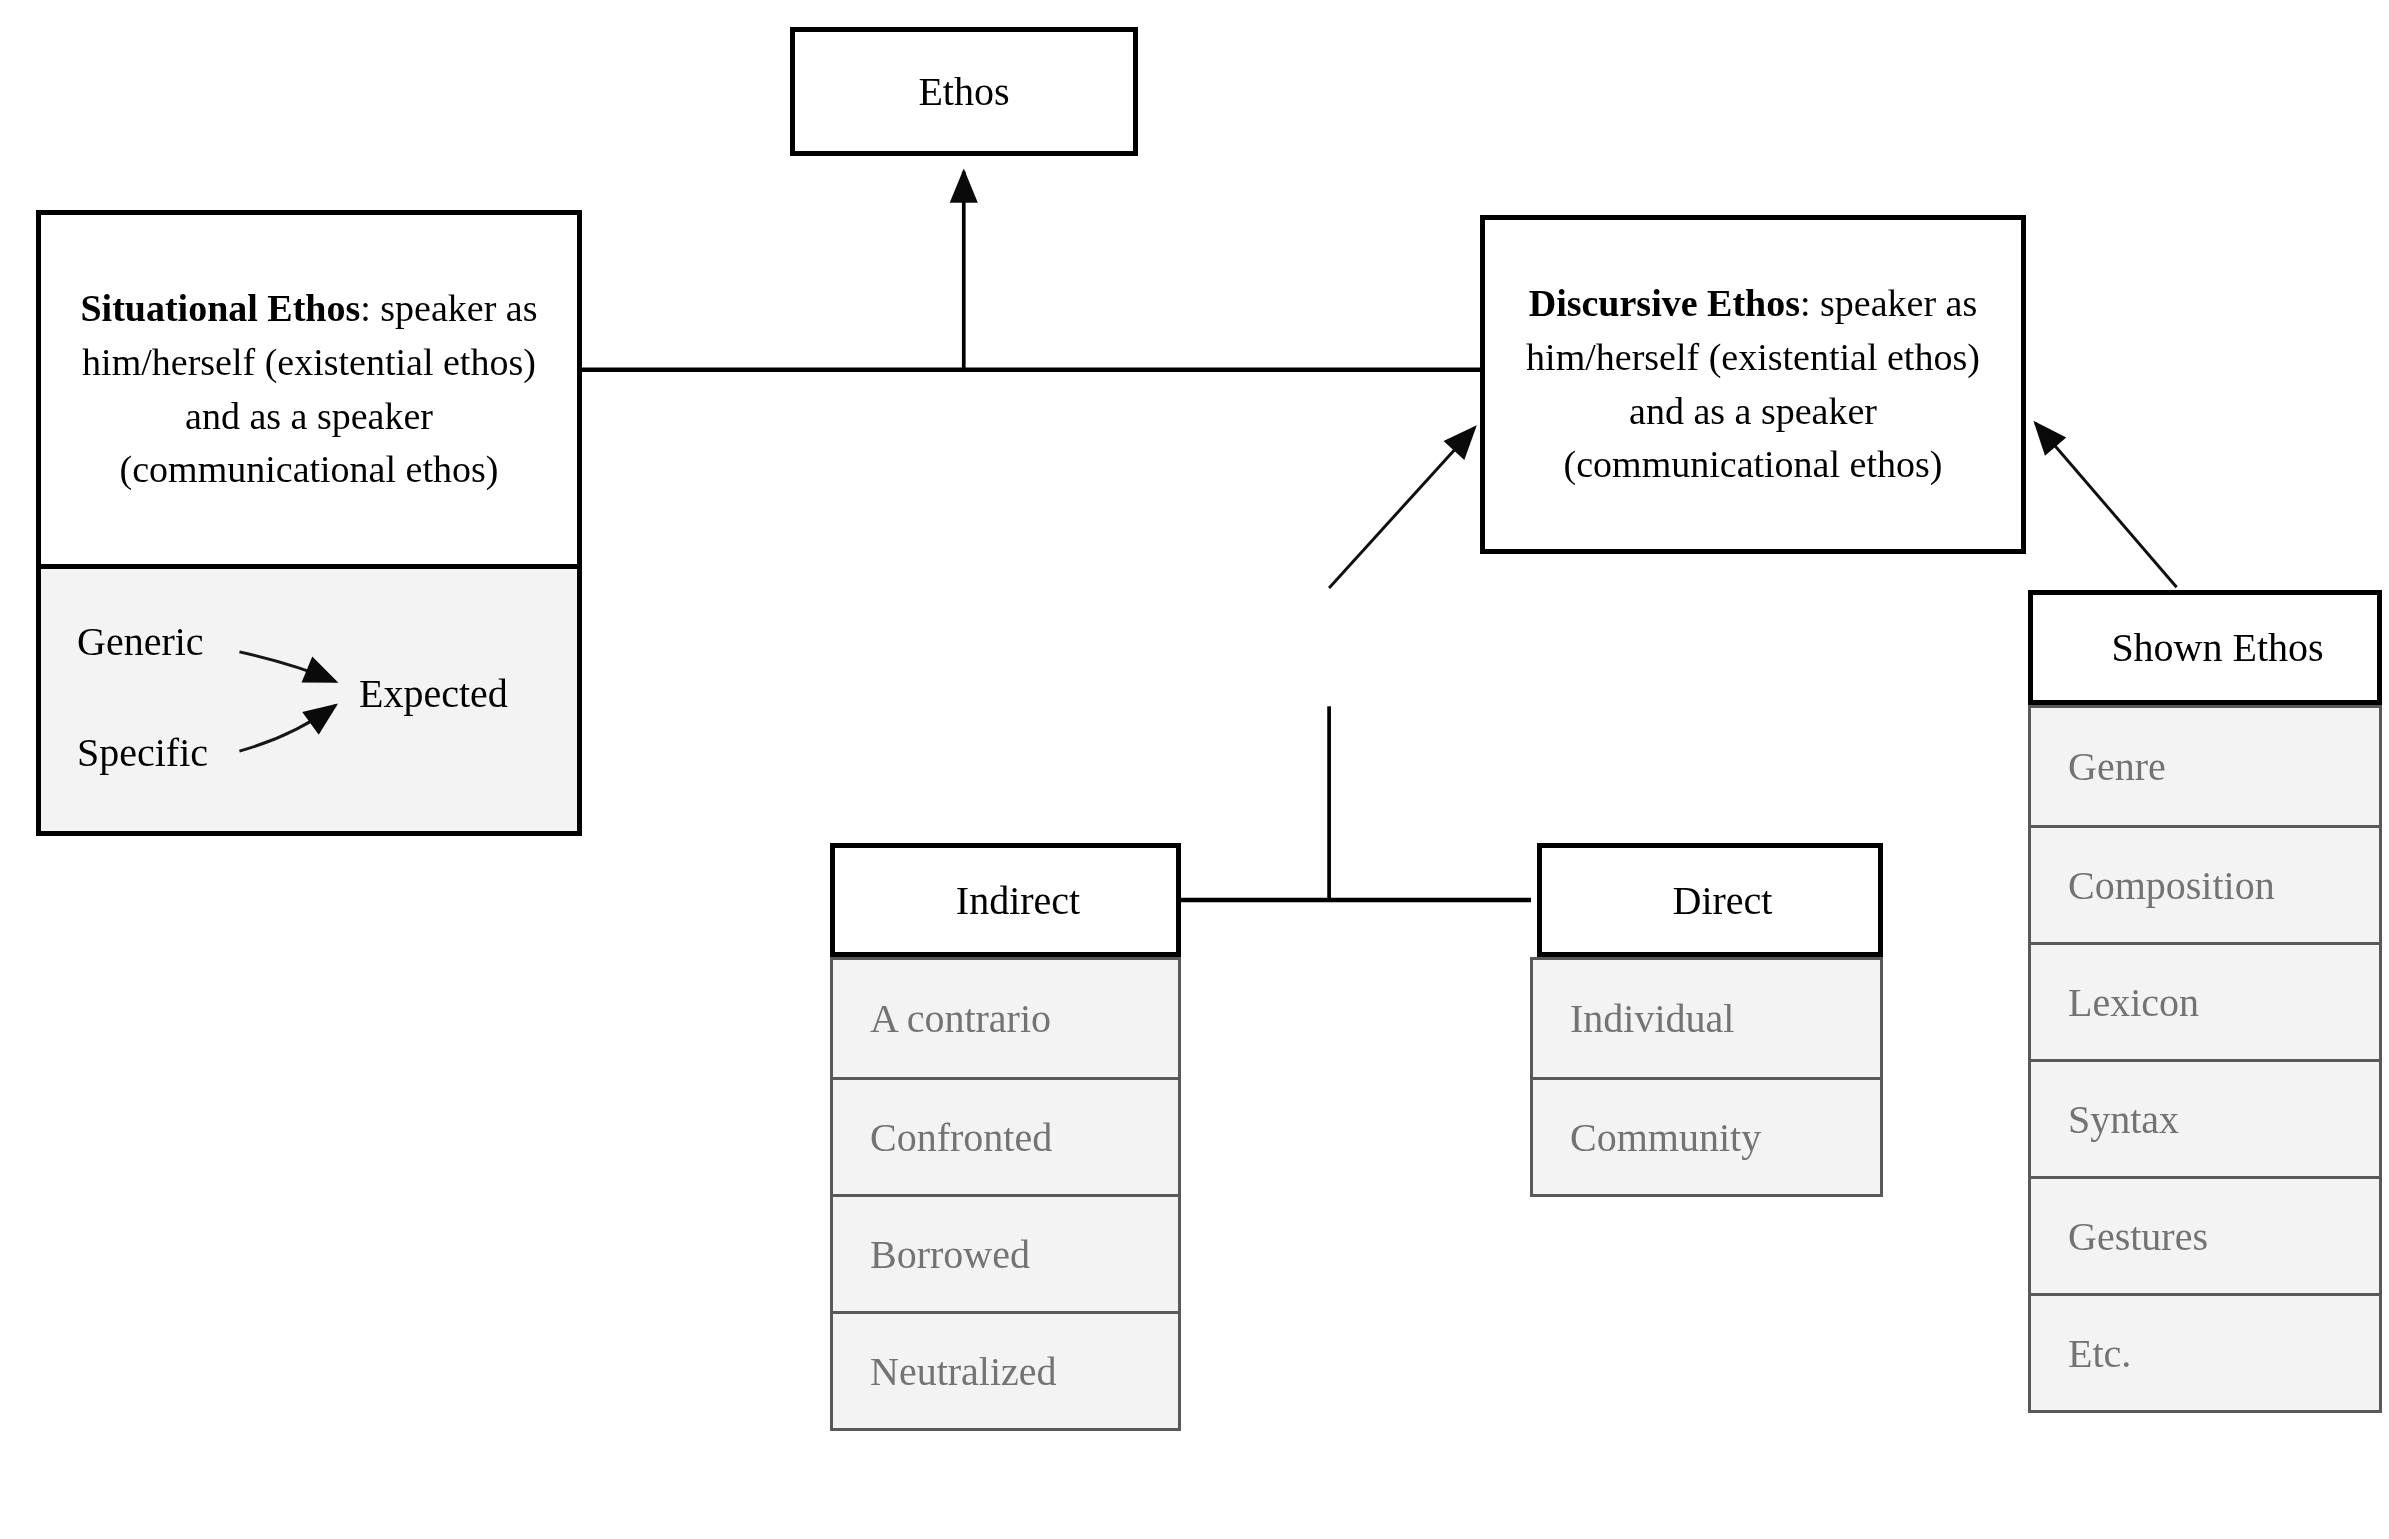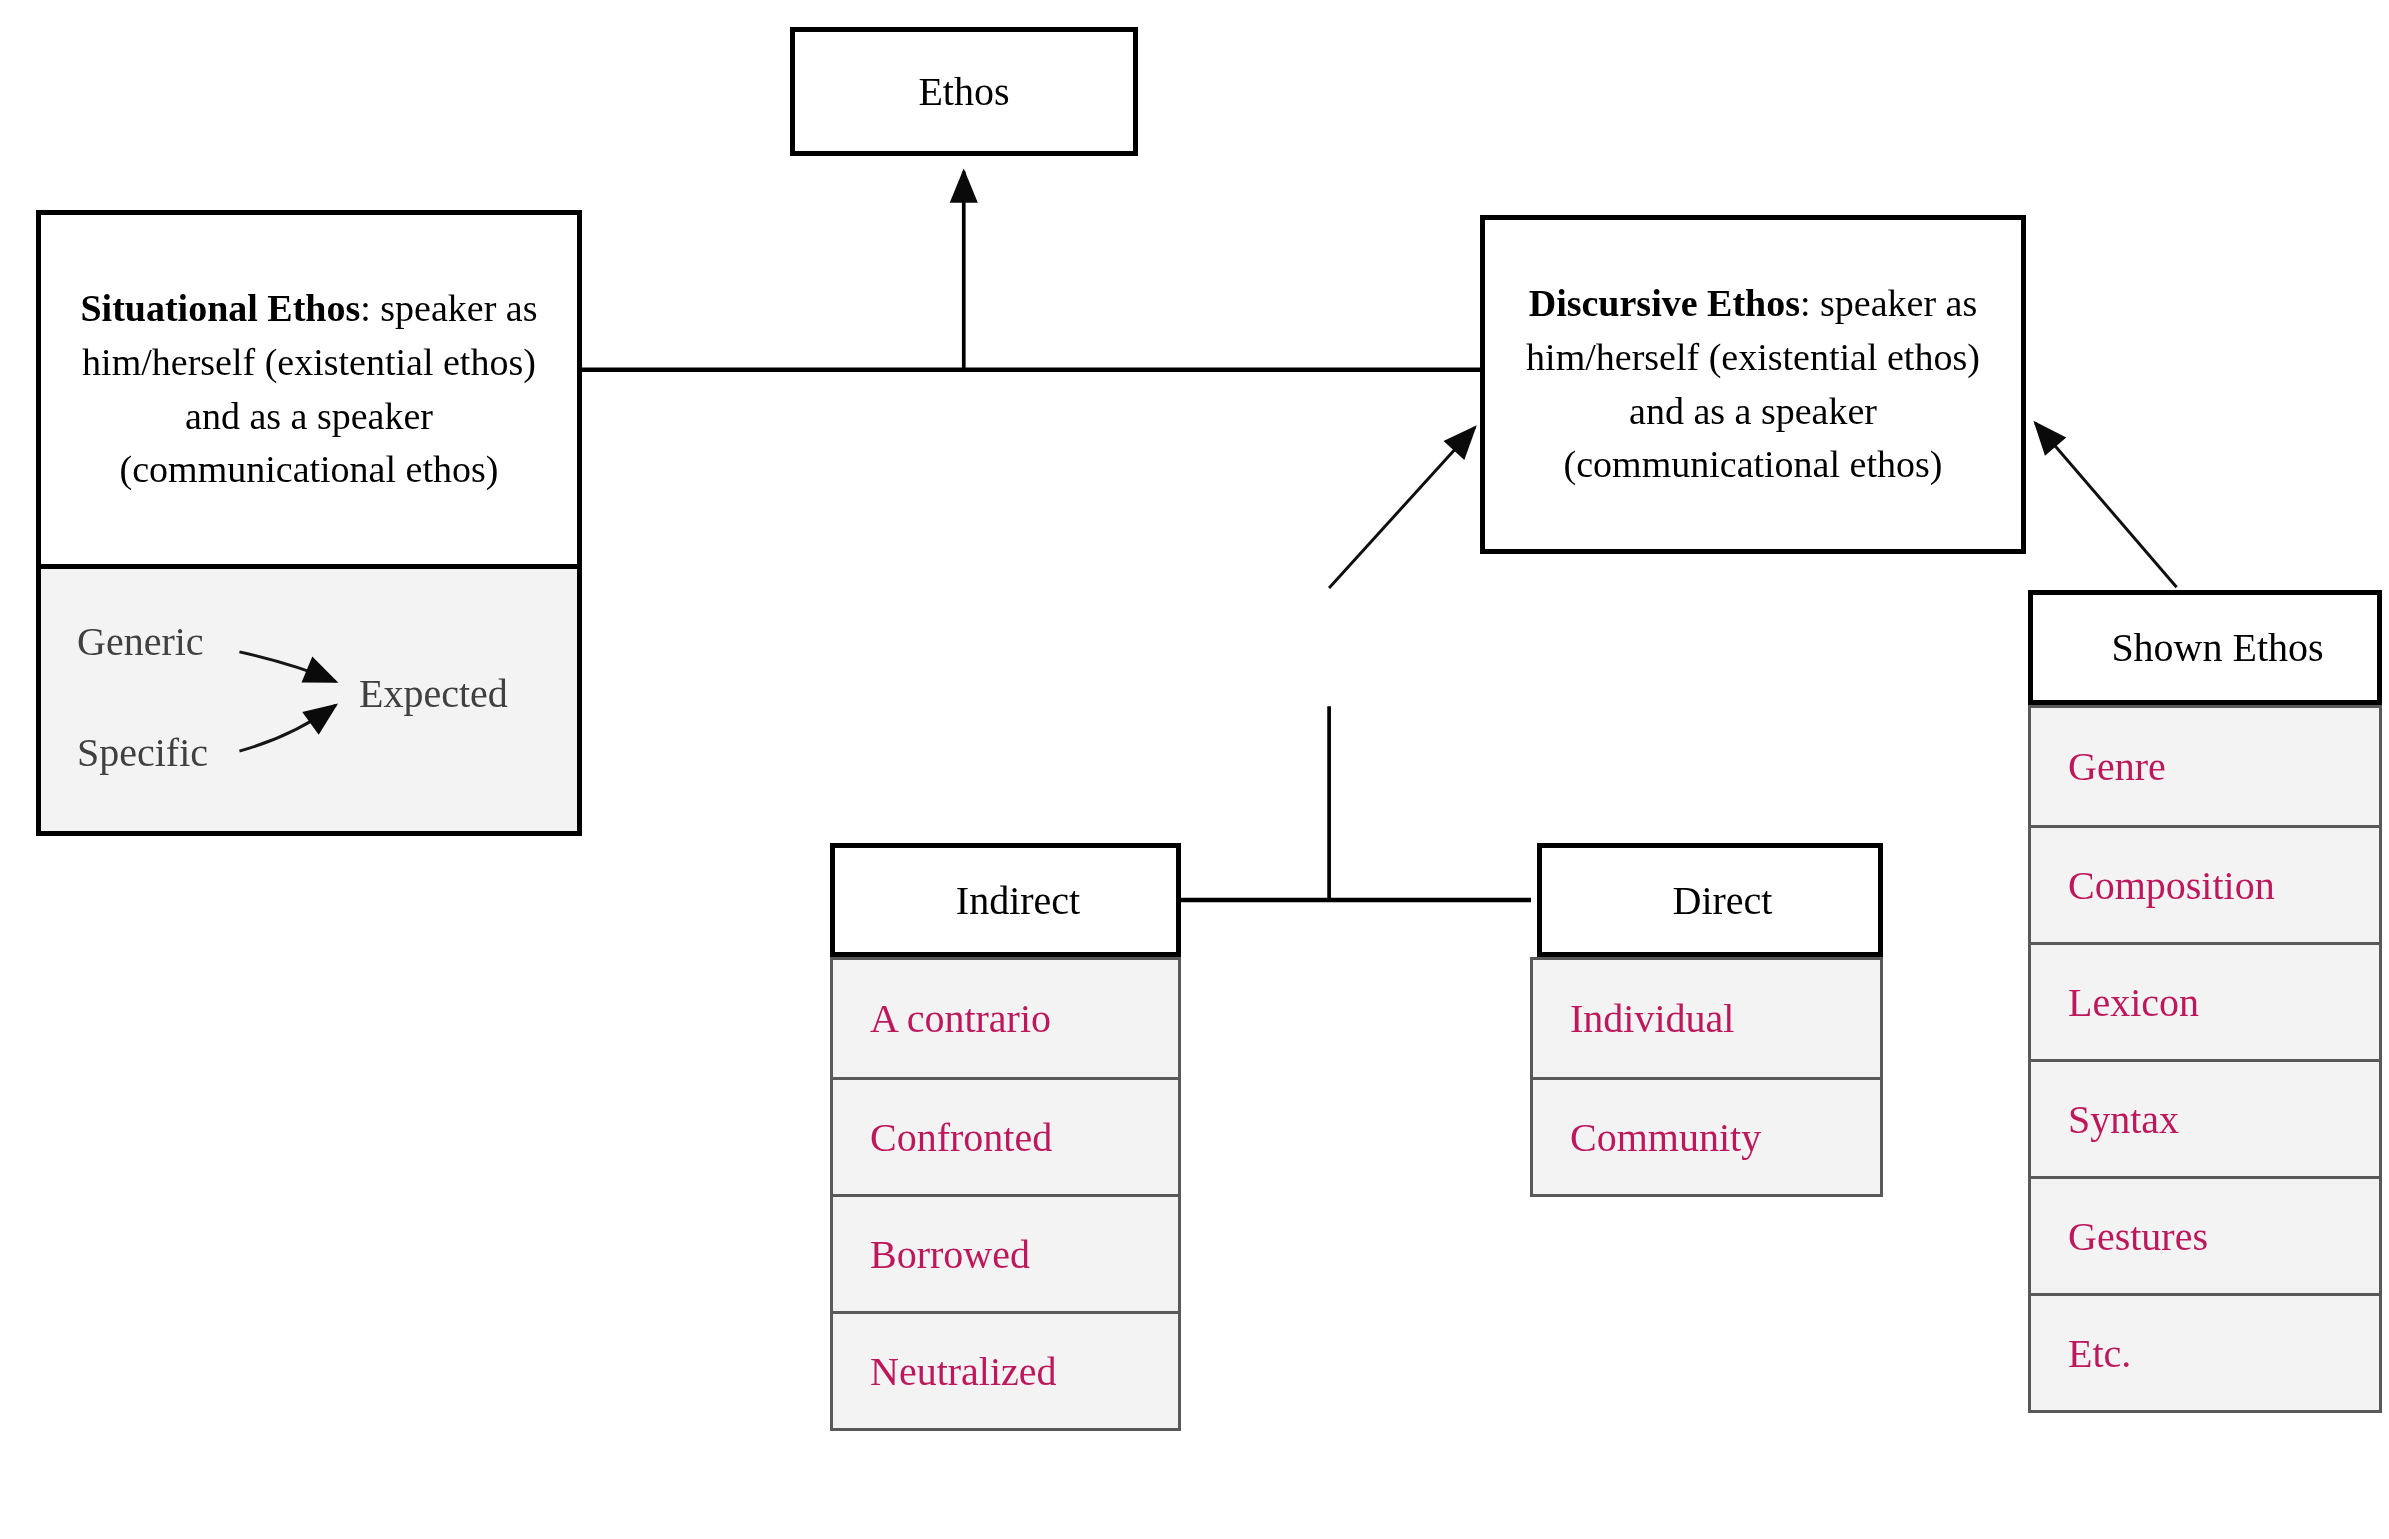--- a/index.html
+++ b/index.html
@@ -30,38 +30,38 @@
   .desc-text { margin:0; padding:0 9px; line-height:1.42; text-align:center; }
   .desc-text b { font-weight:bold; }
 
   
   .situational { left:36px; top:210px; width:546px; height:626px; border:5.2px solid #000; background:#fff; }
   .sit-desc {
     box-sizing:border-box; height:354px; border-bottom:5.2px solid #000;
     display:flex; align-items:center; justify-content:center; background:#fff; font-size:38px;
   }
   .sit-sub { position:relative; height:262px; background:#f3f3f4; }
-  .sub-label { position:absolute; transform:translateY(-50%); font-size:40px; color:#404040; white-space:nowrap; }
+  .sub-label { position:absolute; transform:translateY(-50%); font-size:40px; color:#000000; white-space:nowrap; }
   .sub-label.generic  { left:36px;  top:72px;  }
   .sub-label.specific { left:36px;  top:183px; }
   .sub-label.expected { left:318px; top:124px; }
   svg.sub-arrows { position:absolute; left:0; top:0; }
 
   
   .tbl-header {
     box-sizing:border-box; background:#fff; border:5.2px solid #000;
     display:flex; align-items:center; justify-content:center;
     font-size:40px;
     padding-left:25px;
   }
   .tbl-rows { box-sizing:border-box; border:3px solid #59595b; background:#f3f3f4; }
   .tbl-row  {
     box-sizing:border-box; height:117px;
     display:flex; align-items:center;
-    padding-left:37px; font-size:40px; color:#be185d;text-align:right;
+    padding-left:37px; font-size:40px; color:#737373;text-align:right;
   }
   .tbl-row + .tbl-row { border-top:3px solid #59595b; }
 
   .shown    { left:2028px; top:590px;  width:354px; }
   .shown .tbl-header    { height:115px; }
   .indirect { left:830px; top:843px; width:351px; }
   .indirect .tbl-header { height:114px; }
   .direct   { left:1530px; top:843px; width:353px; }
   .direct .tbl-header   { height:114px;margin-left:7px; }
 </style>

